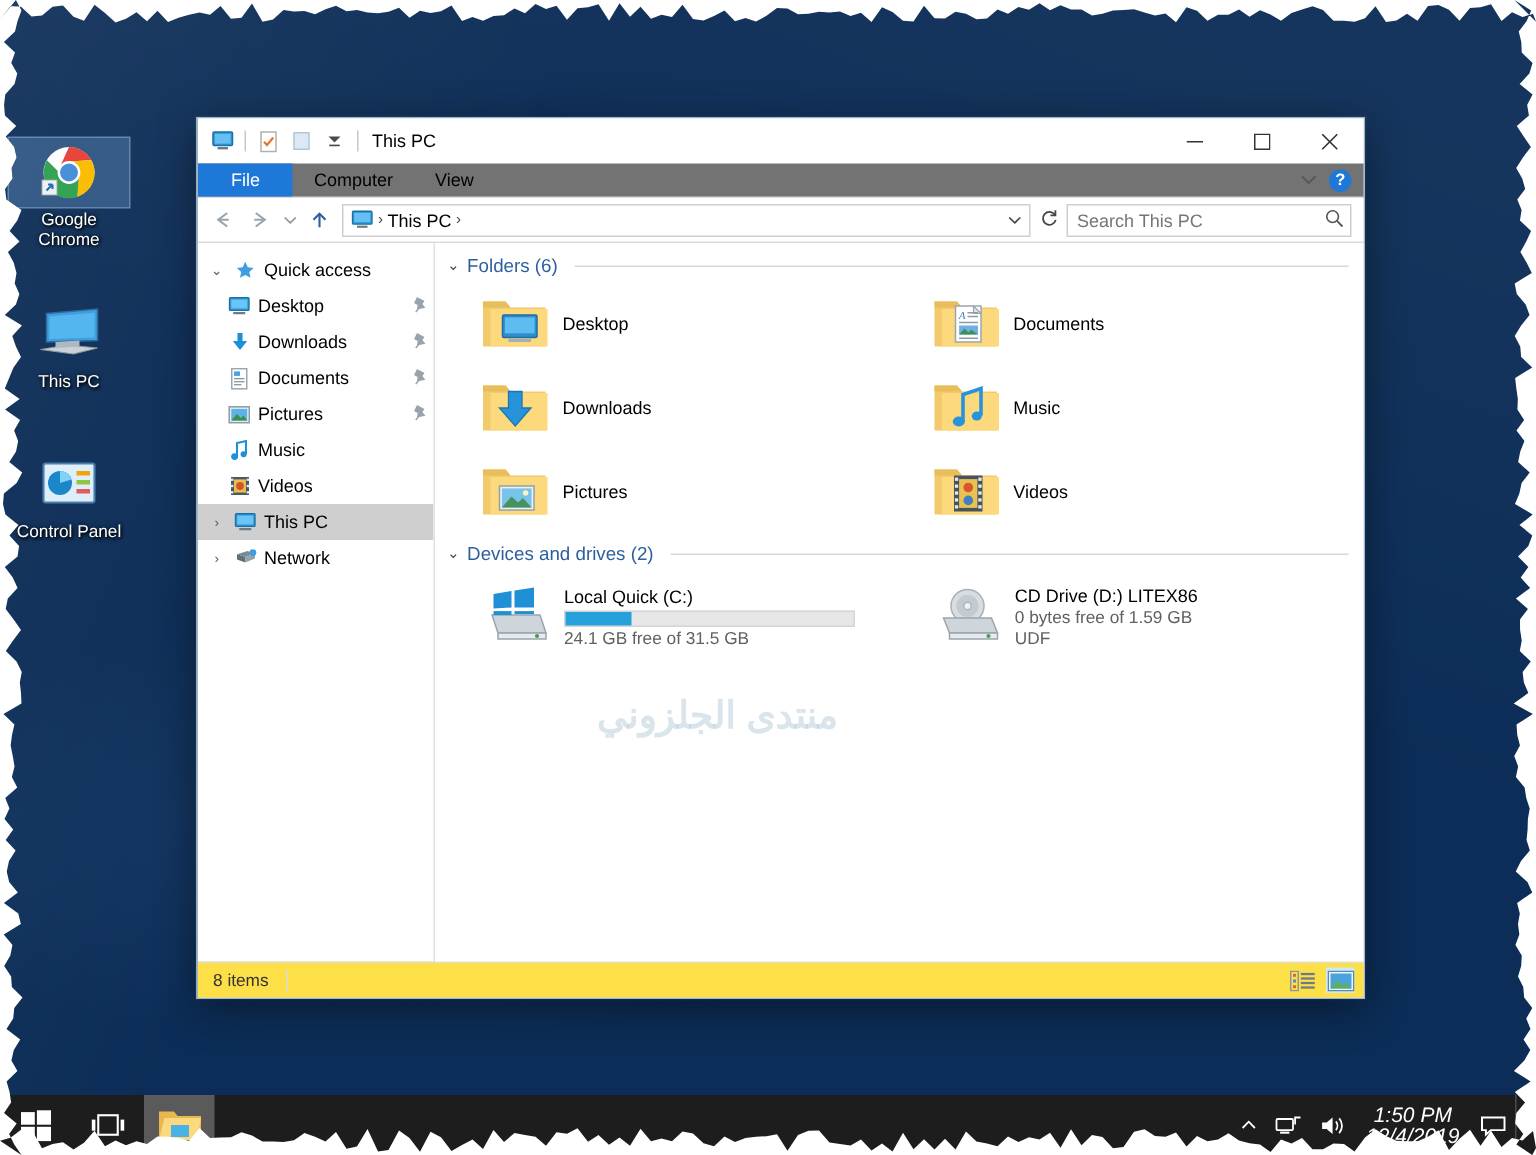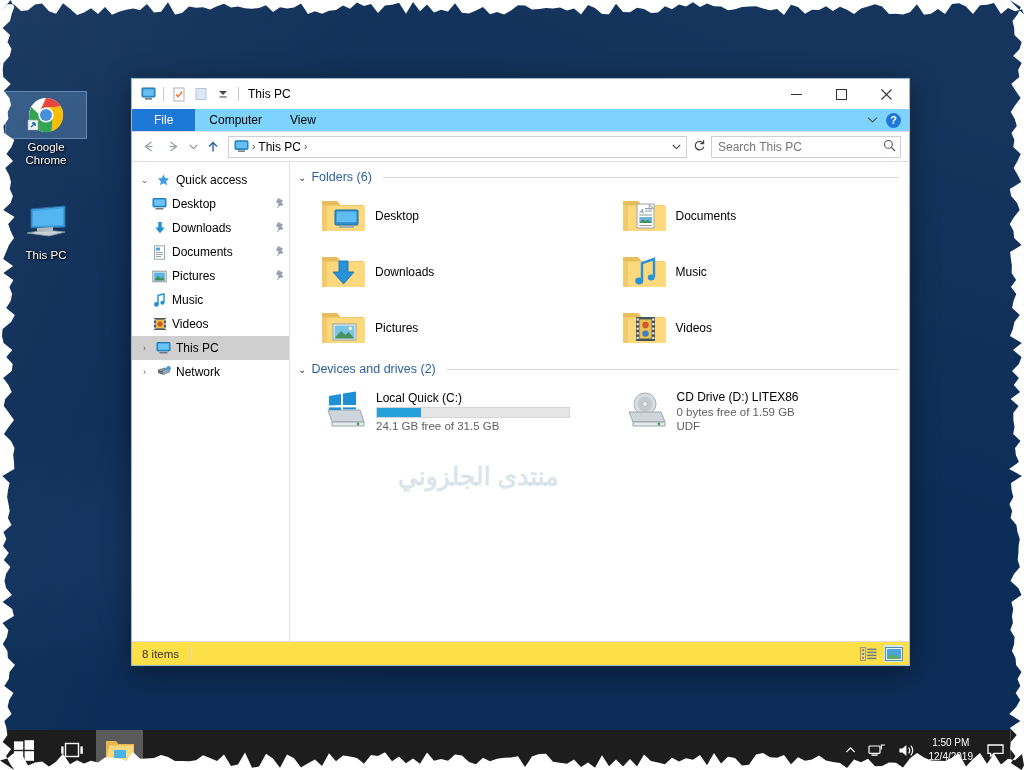--- a/index.html
+++ b/index.html
@@ -91,21 +91,21 @@
   .win-ctrl div {
     width: 45px; height: 30px;
     display: flex; align-items: center; justify-content: center;
     cursor: default;
   }
 
   
   .ribbon {
     height: 23px; flex: 0 0 23px;
     display: flex; align-items: stretch;
-    background: #7dd3fc;
+    background: #737373;
     border-bottom: 1px solid #dcdcdc;
     position: relative;
   }
   .rtab {
     padding: 0 14px; display: flex; align-items: center;
     font-size: 12px; color: #000; cursor: default;
   }
   .rtab.file {
     background: #1e78d7; color: #ffffff; font-weight: normal;
     padding: 0 22px;
@@ -260,21 +260,21 @@
   .tb-app.active { background: #5a5a5a; }
   .tb-right {
     margin-left: auto; display: flex; align-items: center;
     height: 40px; color: #fff; font-size: 11px;
     padding-right: 2px;
   }
   .tray-ico { padding: 0 6px; display: flex; align-items: center; cursor: default; }
   .clock {
     display: flex; flex-direction: column; align-items: center;
     justify-content: center; line-height: 14px;
-    padding: 0 8px; cursor: default; font-size: 10px;
+    padding: 0 8px; cursor: default; font-size: 14px; font-style: italic;
   }
   .showdesk { width: 12px; height: 40px; border-left: 1px solid #4a4a4a; }
 </style>
 </head>
 <body>
 
 <div id="screen">
 
   <div id="wallpaper"></div>
 
@@ -300,20 +300,33 @@
       <svg width="46" height="46" viewBox="0 0 46 46">
         <path d="M8 9 L42 6 L42 27 L8 28 Z" fill="#3f9ee0" stroke="#2b6c9c" stroke-width="1"></path>
         <path d="M10 11 L40 8.5 L40 25 L10 26 Z" fill="#55b6ef"></path>
         <path d="M4 33 L22 30 L42 32 L26 36 Z" fill="#c9d2d8" stroke="#8e979e" stroke-width="0.8"></path>
         <path d="M14 28 L30 27 L30 31 L14 32 Z" fill="#aeb8bf"></path>
       </svg>
     </span>
     <span class="desk-label">This PC</span>
   </div>
 
+  <div class="desk-icon" style="left:6px; top:300px;">
+    <span class="glyph-wrap glyph">
+      <svg width="46" height="46" viewBox="0 0 46 46">
+        <rect x="6" y="9" width="34" height="26" rx="1.5" fill="#dfeefb" stroke="#4a7fae" stroke-width="1.4"></rect>
+        <circle cx="17" cy="22" r="8" fill="#1b86c8"></circle>
+        <path d="M17 22 L17 14 A8 8 0 0 1 24.6 19.6 Z" fill="#7fd3f5"></path>
+        <rect x="28" y="14" width="9" height="3" fill="#f0a30a"></rect>
+        <rect x="28" y="20" width="9" height="3" fill="#8ec63f"></rect>
+        <rect x="28" y="26" width="9" height="3" fill="#e05b5b"></rect>
+      </svg>
+    </span>
+    <span class="desk-label">Control Panel</span>
+  </div>
 
   <div id="explorer">
 
     <div class="titlebar">
       <div class="qat">
         <div class="qat-btn">
           <svg width="15" height="14" viewBox="0 0 15 14">
             <rect x="1" y="1" width="13" height="9" rx="0.8" fill="#2f9fe0" stroke="#1d6ea3" stroke-width="1"></rect>
             <rect x="2.3" y="2.3" width="10.4" height="6.4" fill="#66bef2"></rect>
             <rect x="4" y="11" width="7" height="1.6" fill="#6e7b84"></rect>

